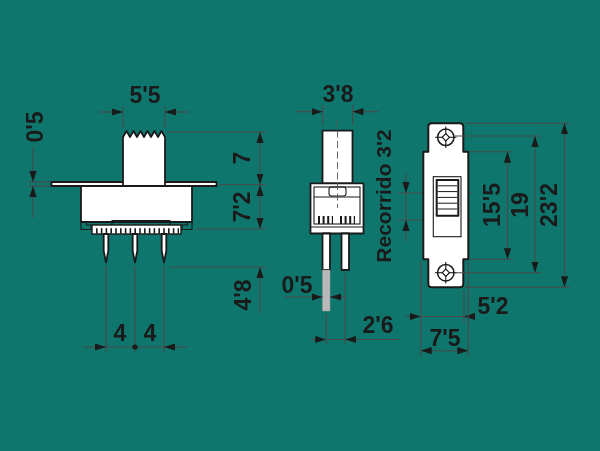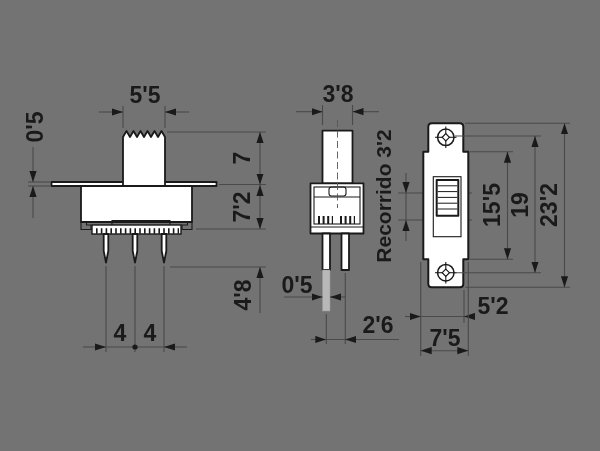--- a/index.html
+++ b/index.html
@@ -1,16 +1,16 @@
 <!DOCTYPE html>
 <html><head>
 <meta charset="utf-8">
 <style>
   html,body{margin:0;padding:0;background:#fff;}
-  #stage{position:relative;width:600px;height:451px;background:#737373;overflow:hidden;}
+  #stage{position:relative;width:600px;height:451px;background:#0f766e;overflow:hidden;}
   svg{position:absolute;left:0;top:0;}
   .out{stroke:#1a1a1a;stroke-width:1.8;fill:#fff;stroke-linejoin:round;}
   .out2{stroke:#1a1a1a;stroke-width:2;fill:#fff;stroke-linejoin:round;}
   .thin{stroke:#1a1a1a;stroke-width:1.1;fill:none;}
   .dim{stroke:#4a4a4a;stroke-width:1.1;fill:none;}
   .dimtxt{font:bold 23px "Liberation Sans","DejaVu Sans",sans-serif;fill:#1a1a1a;}
   .dimtxt-sm{font:bold 21px "Liberation Sans","DejaVu Sans",sans-serif;fill:#1a1a1a;}
   .comb{stroke:#1a1a1a;fill:none;}
 </style>
 </head>

